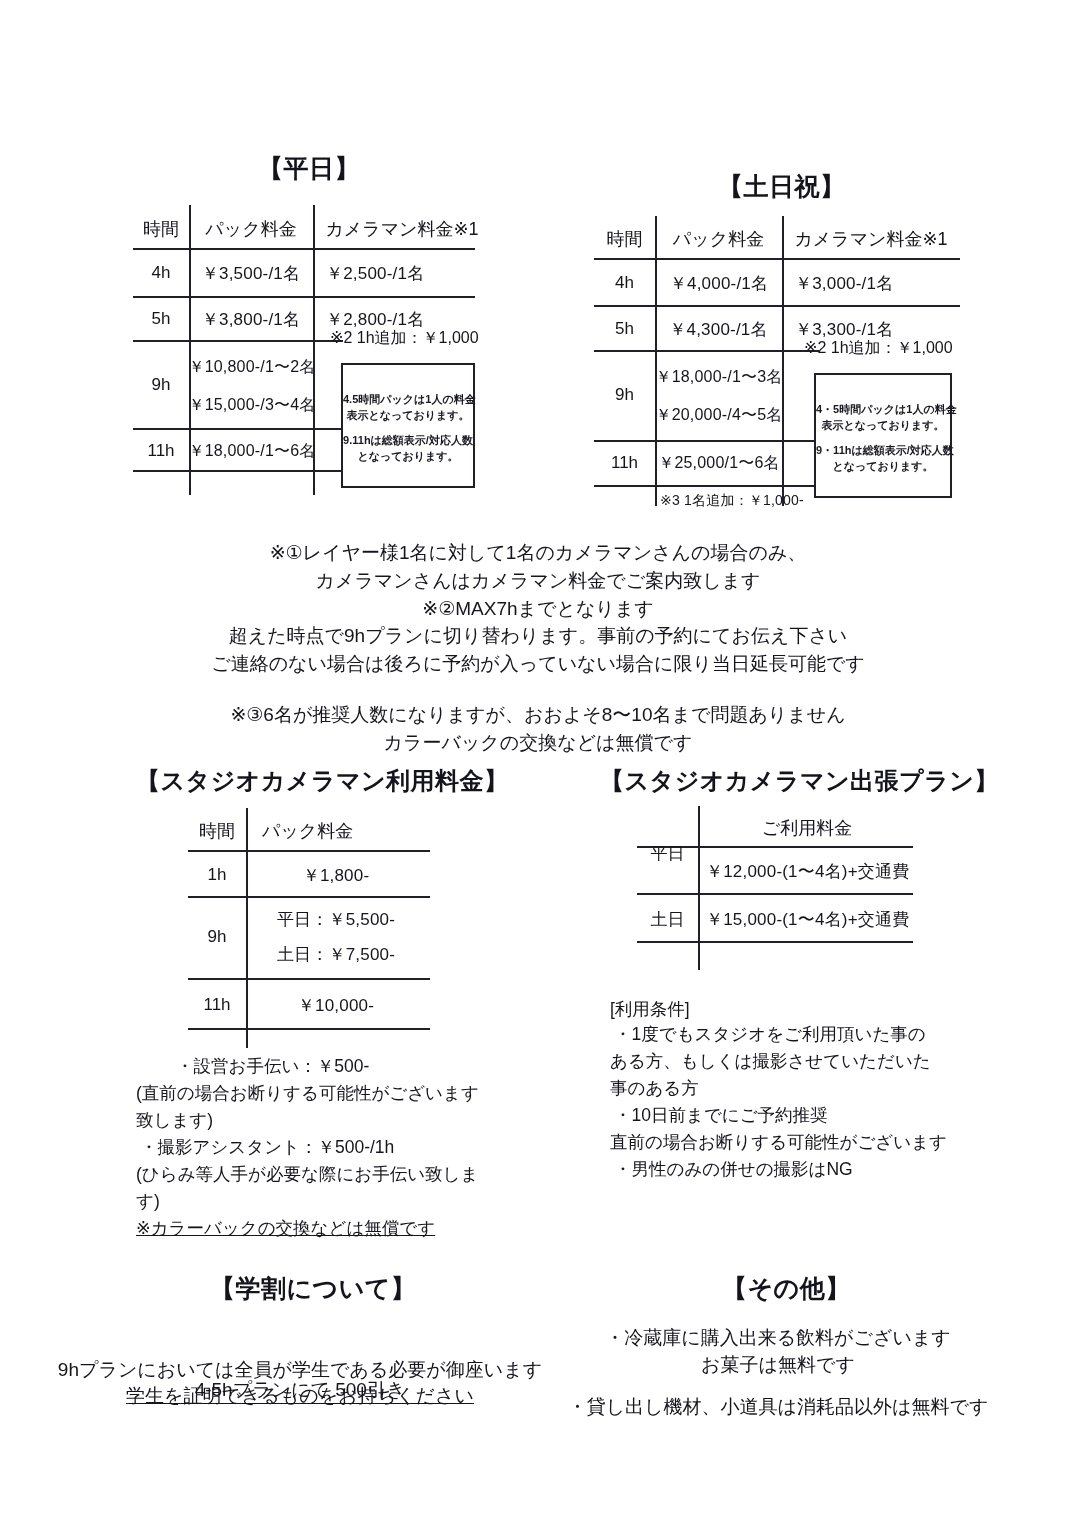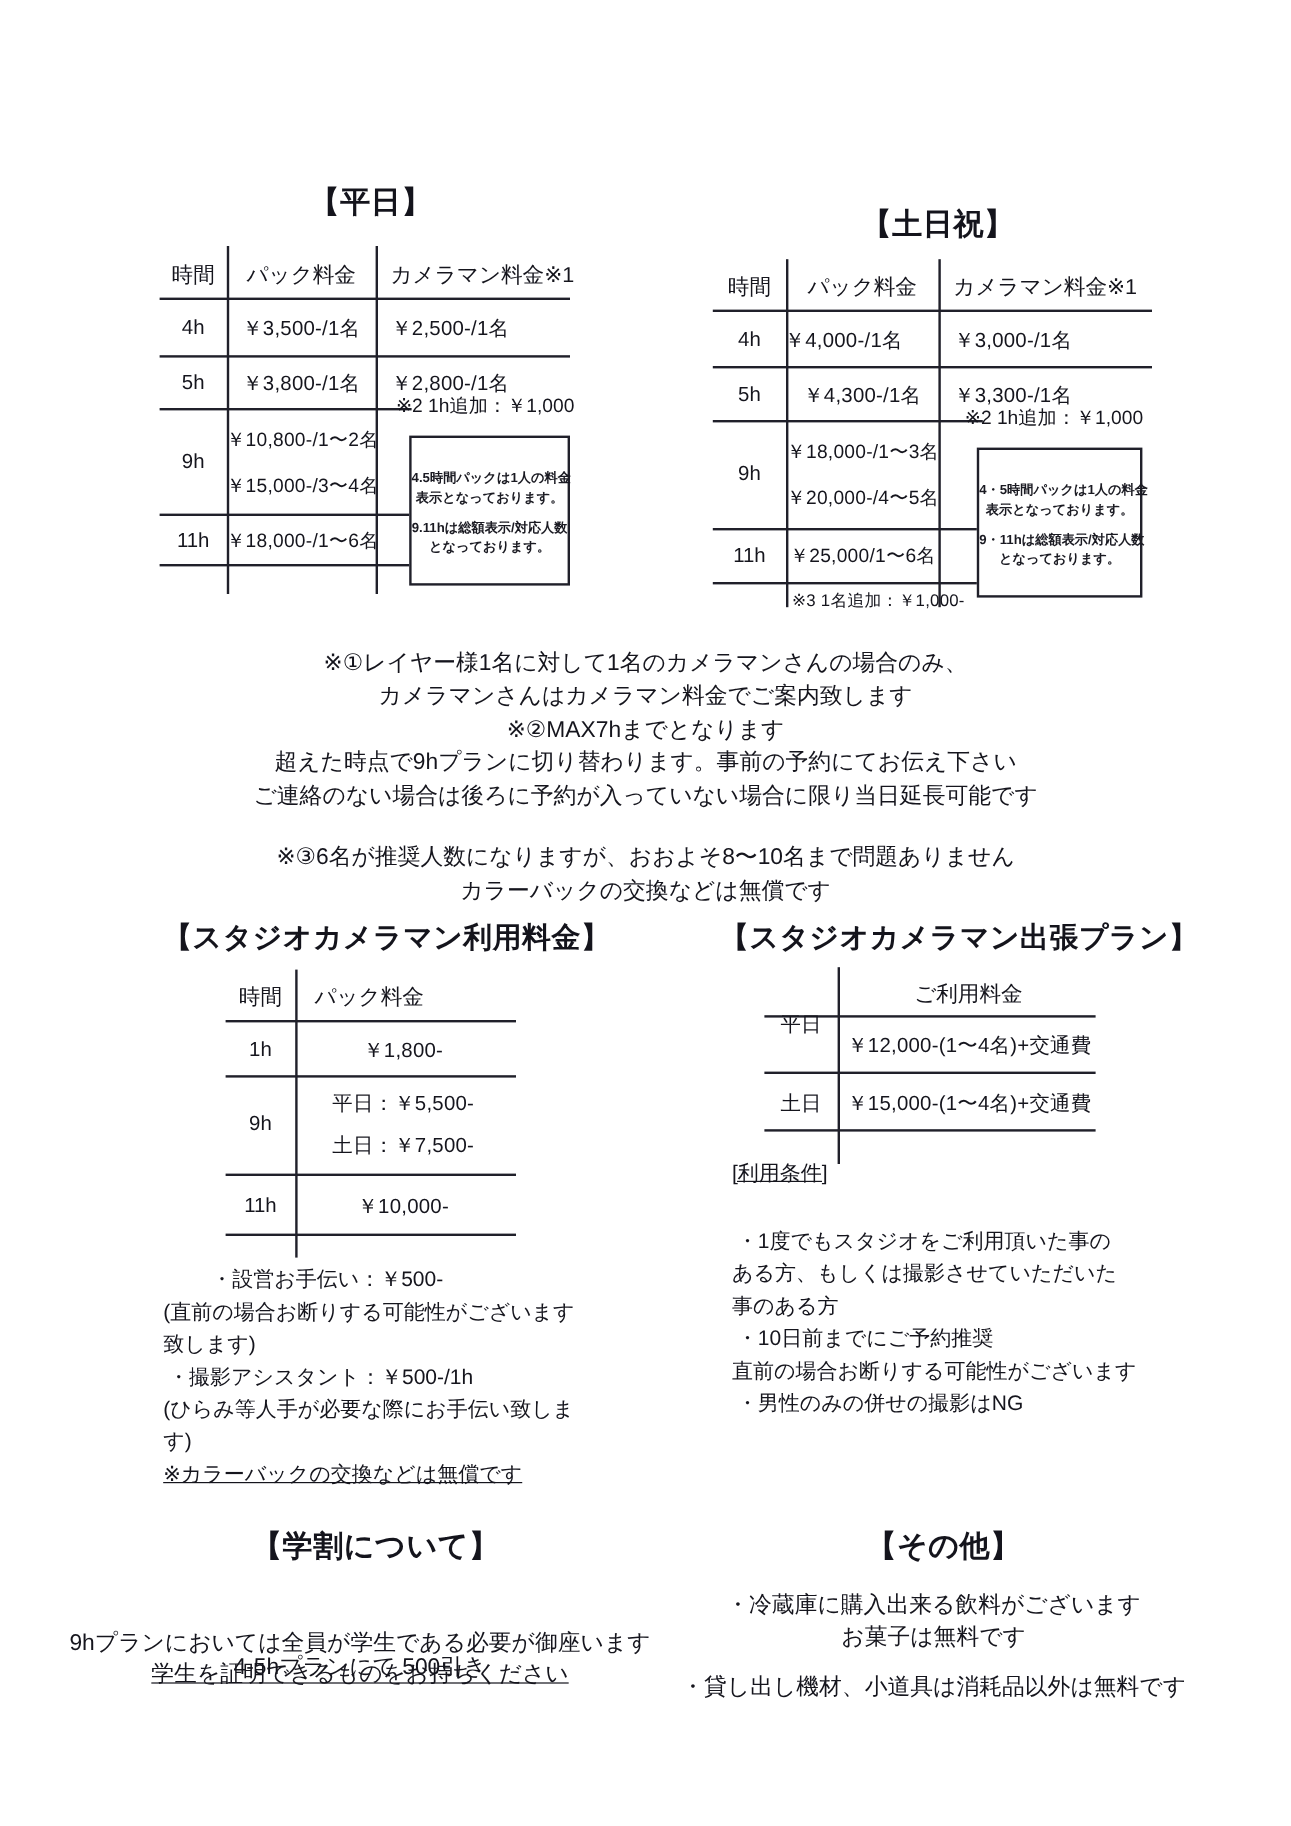--- a/index.html
+++ b/index.html
@@ -159,21 +159,21 @@
     <div class="hline" style="left:594px; top:440px;  width:225px;"></div>
     <div class="hline" style="left:594px; top:485px;  width:225px;"></div>
     <div class="vline" style="left:655px; top:216px; height:290px;"></div>
     <div class="vline" style="left:782px; top:216px; height:290px;"></div>
 
     <div class="cell hdr" style="left:594px; top:222px; width:61px; height:34px;">時間</div>
     <div class="cell hdr" style="left:655px; top:222px; width:127px; height:34px;">パック料金</div>
     <div class="cell hdr" style="left:786px; top:222px; width:170px; height:34px;">カメラマン料金※1</div>
 
     <div class="cell" style="left:594px; top:266px; width:61px; height:34px;">4h</div>
-    <div class="cell num" style="left:622px; top:266px; width:128px; height:34px;padding-left:17px;">￥4,000-/1名</div>
+    <div class="cell num" style="left:655px; top:266px; width:128px; height:34px;">￥4,000-/1名</div>
     <div class="cell num left" style="left:795px; top:266px; width:170px; height:34px;">￥3,000-/1名</div>
 
     <div class="cell" style="left:594px; top:312px; width:61px; height:34px;">5h</div>
     <div class="cell num" style="left:655px; top:312px; width:127px; height:34px;">￥4,300-/1名</div>
     <div class="cell num left" style="left:795px; top:312px; width:170px; height:34px;">￥3,300-/1名</div>
 
     <div class="sup" style="left:804px; top:338px;">※2  1h追加：￥1,000</div>
 
     <div class="cell" style="left:594px; top:378px; width:61px; height:34px;">9h</div>
     <div class="cell num" style="left:655px; top:362px; width:128px; height:30px; font-size:16px;">￥18,000-/1〜3名</div>
@@ -249,21 +249,21 @@
     <div class="cell hdr" style="left:702px; top:812px; width:210px; height:32px;">ご利用料金</div>
 
     <div class="cell" style="left:637px; top:836px; width:61px; height:34px;font-family:Liberation Serif, serif;">平日</div>
     <div class="cell num left" style="left:706px; top:854px; width:210px; height:34px;">￥12,000-(1〜4名)+交通費</div>
 
     <div class="cell" style="left:637px; top:902px; width:61px; height:34px;">土日</div>
     <div class="cell num left" style="left:706px; top:902px; width:210px; height:34px;">￥15,000-(1〜4名)+交通費</div>
   </div>
 
   <div>
-    <div class="listpara" style="left:610px; top:964px;text-decoration:underline;">[利用条件]</div>
+    <div class="listpara" style="left:610px; top:996px;">[利用条件]</div>
     <div class="listpara" style="left:614px; top:1021px;">・1度でもスタジオをご利用頂いた事の</div>
     <div class="listpara" style="left:610px; top:1048px;">ある方、もしくは撮影させていただいた</div>
     <div class="listpara" style="left:610px; top:1075px;">事のある方</div>
     <div class="listpara" style="left:614px; top:1102px;">・10日前までにご予約推奨</div>
     <div class="listpara" style="left:610px; top:1129px;">直前の場合お断りする可能性がございます</div>
     <div class="listpara" style="left:614px; top:1156px;">・男性のみの併せの撮影はNG</div>
   </div>
 
   <div class="abs section-title" style="left:210px; top:1272px;">【学割について】</div>
   <div class="para center" style="left:300px; top:1375px;">4-5hプランにて  500引き</div>

